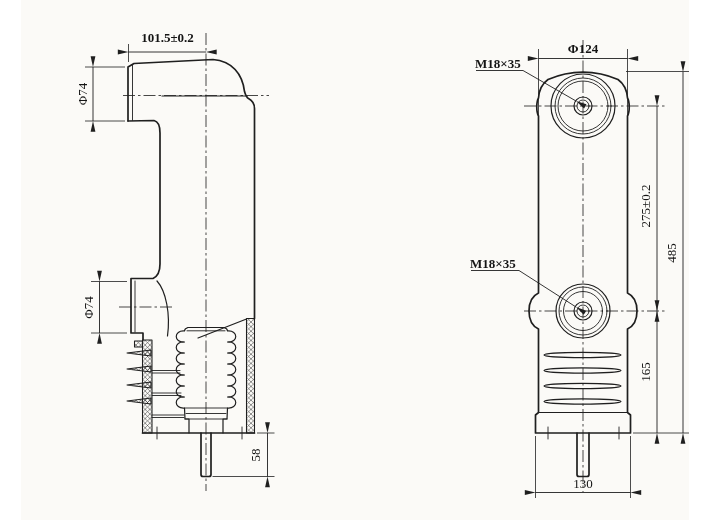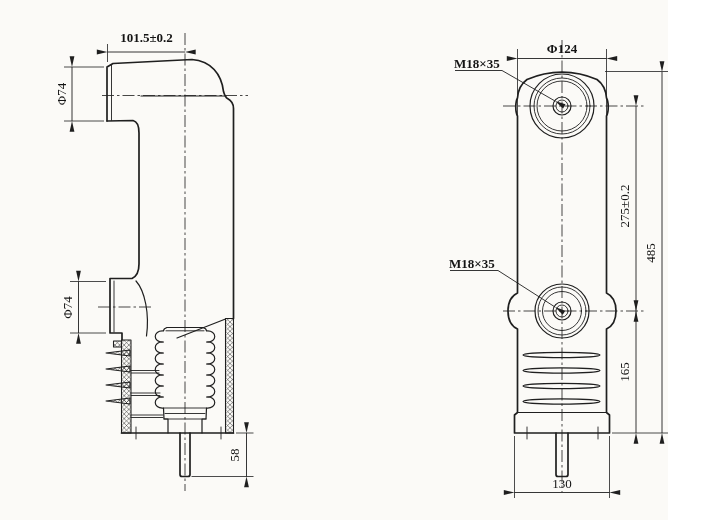--- a/index.html
+++ b/index.html
@@ -2,20 +2,21 @@
 <html><head>
 <meta charset="utf-8">
 <style>
   html,body{margin:0;padding:0;background:#ffffff;}
   .stage{
     width:668px;height:520px;
     background:#fbfaf7;
     position:relative;
     font-family:"Liberation Serif", serif;
     overflow:hidden;
+    margin-left:21px;
   }
   svg{display:block;}
   .ol{fill:none;stroke:#1f1f1f;stroke-width:1.7;stroke-linejoin:round;stroke-linecap:round;}
   .m{fill:none;stroke:#1f1f1f;stroke-width:1.2;stroke-linejoin:round;stroke-linecap:round;}
   .th{fill:none;stroke:#1f1f1f;stroke-width:0.9;stroke-linecap:round;}
   .hx{fill:url(#xh);stroke:#1f1f1f;stroke-width:1.05;stroke-linejoin:round;}
   .cl{fill:none;stroke:#262626;stroke-width:0.85;stroke-dasharray:12 3 2.5 3;}
   .dim{fill:none;stroke:#1f1f1f;stroke-width:0.9;}
   .ext{fill:none;stroke:#1f1f1f;stroke-width:0.8;}
   .t{font-family:"Liberation Serif", serif;font-size:13px;fill:#141414;}

